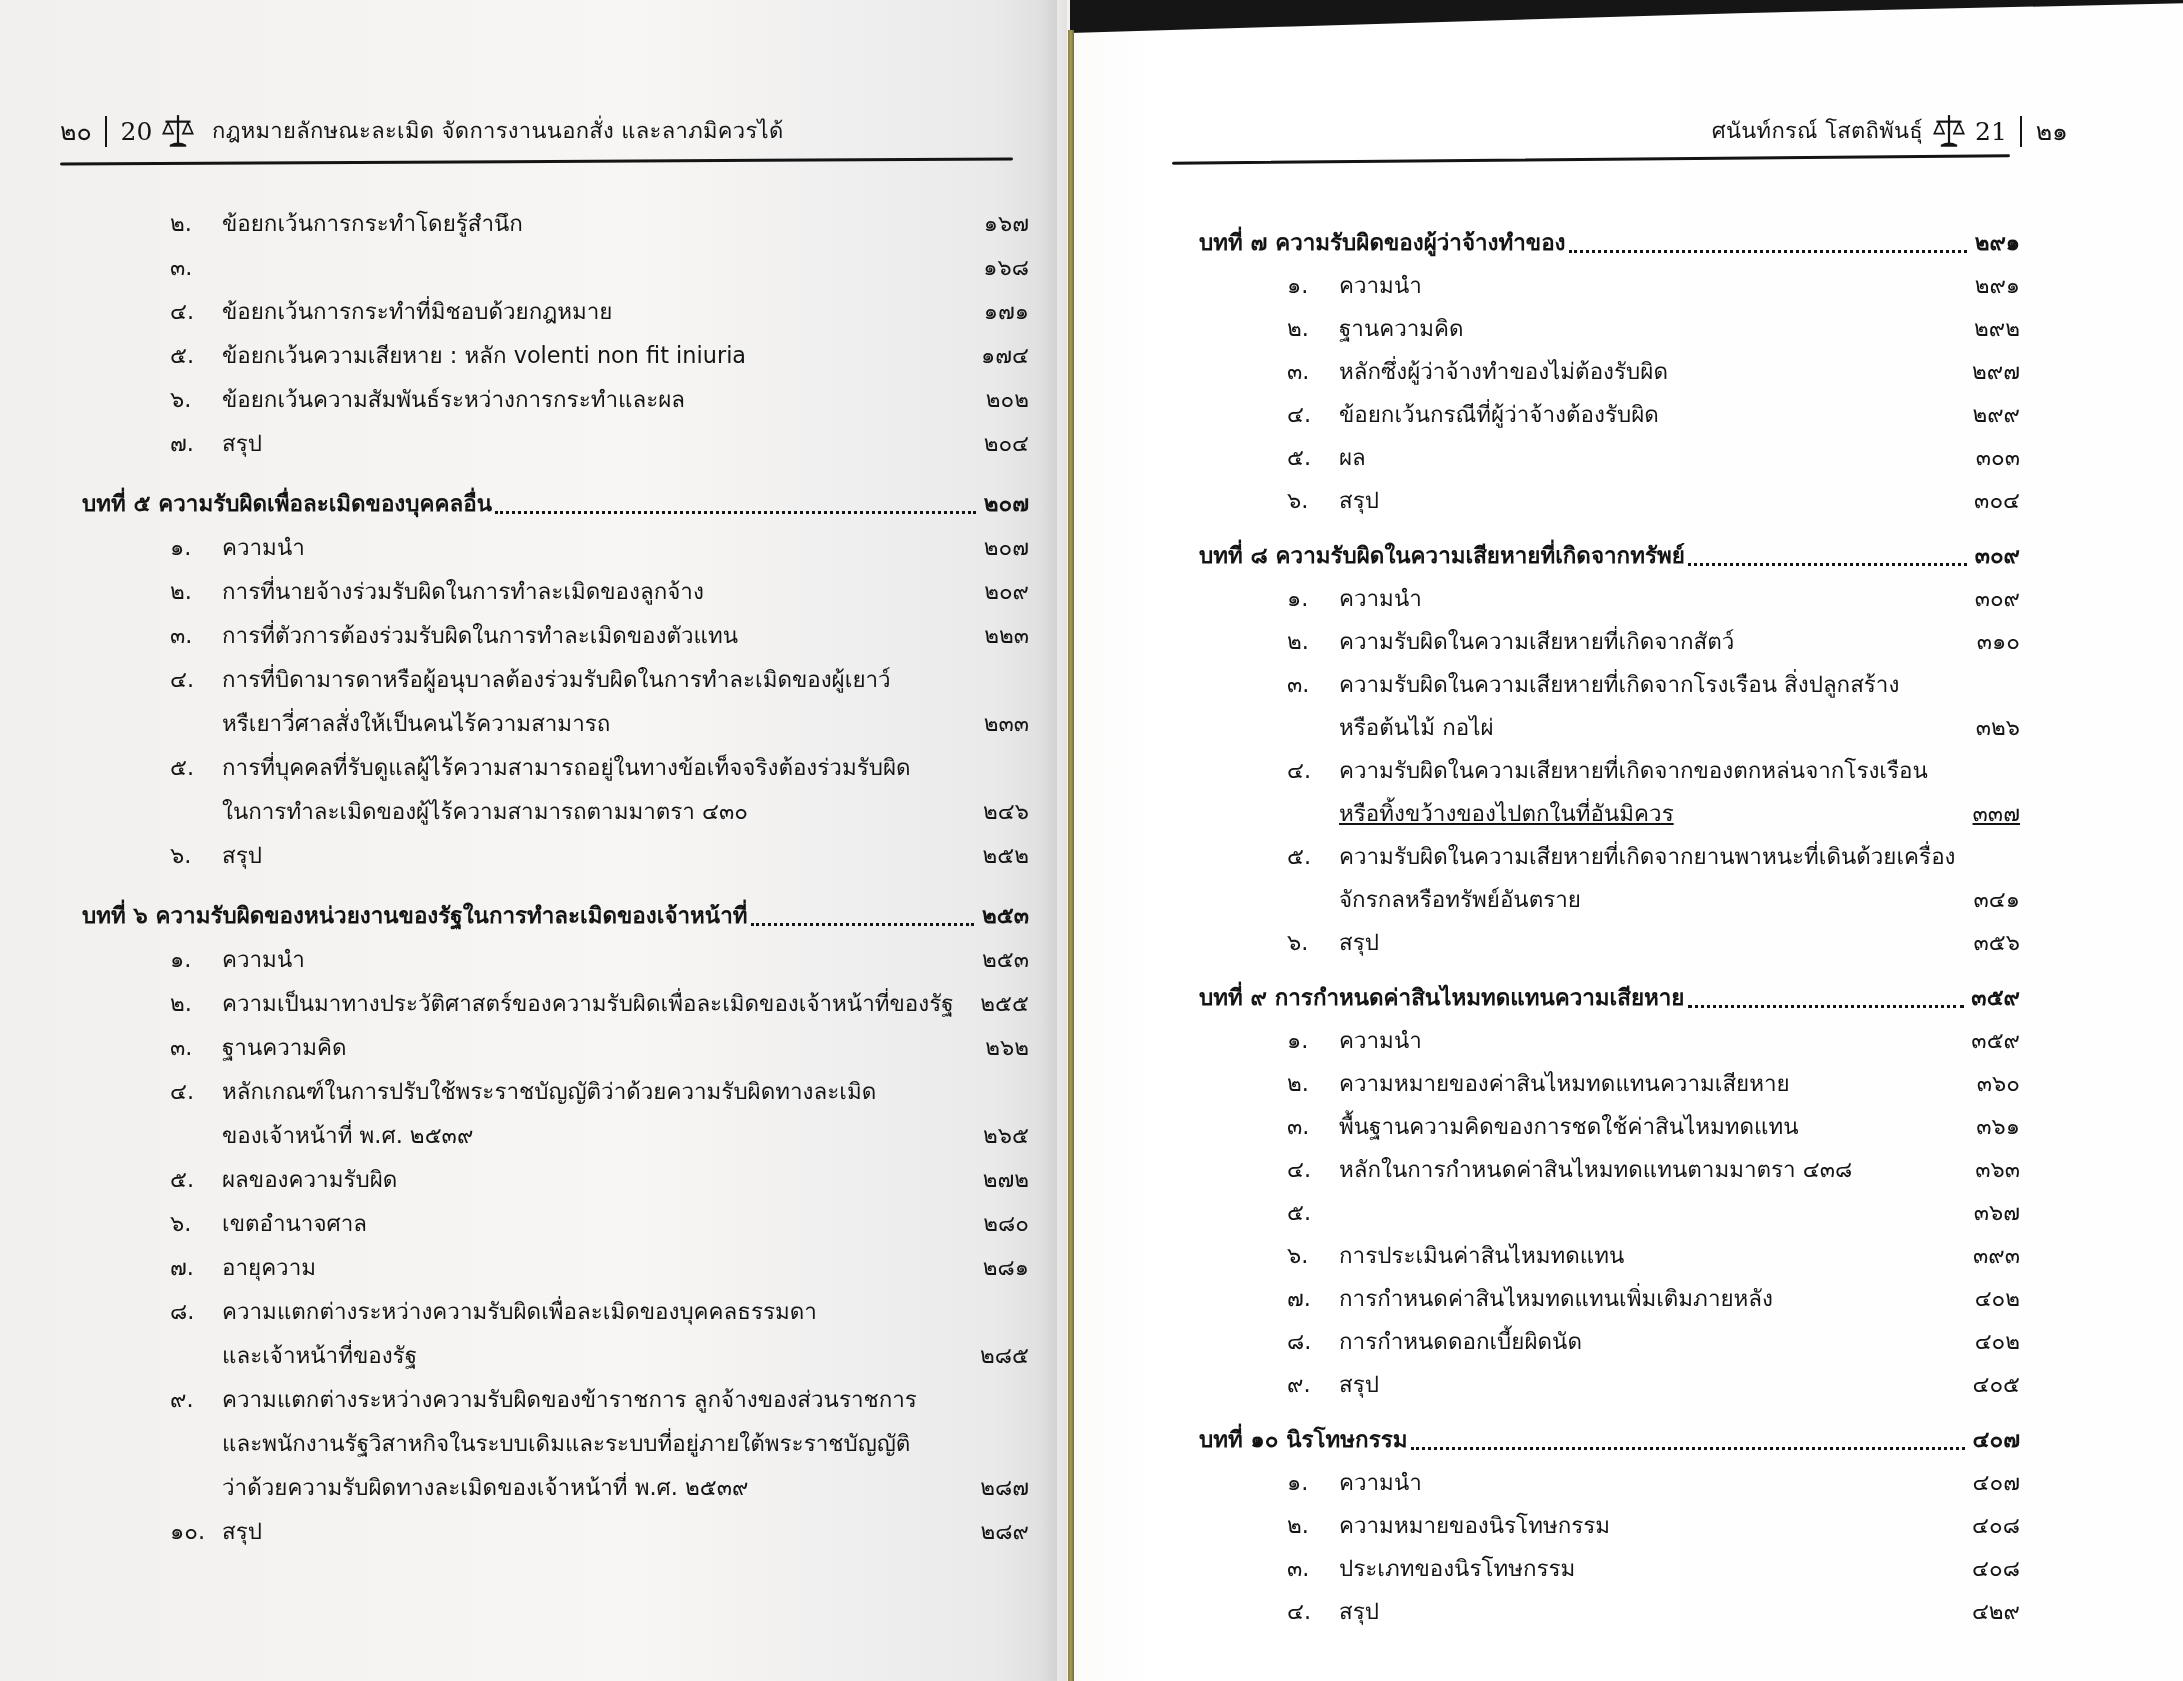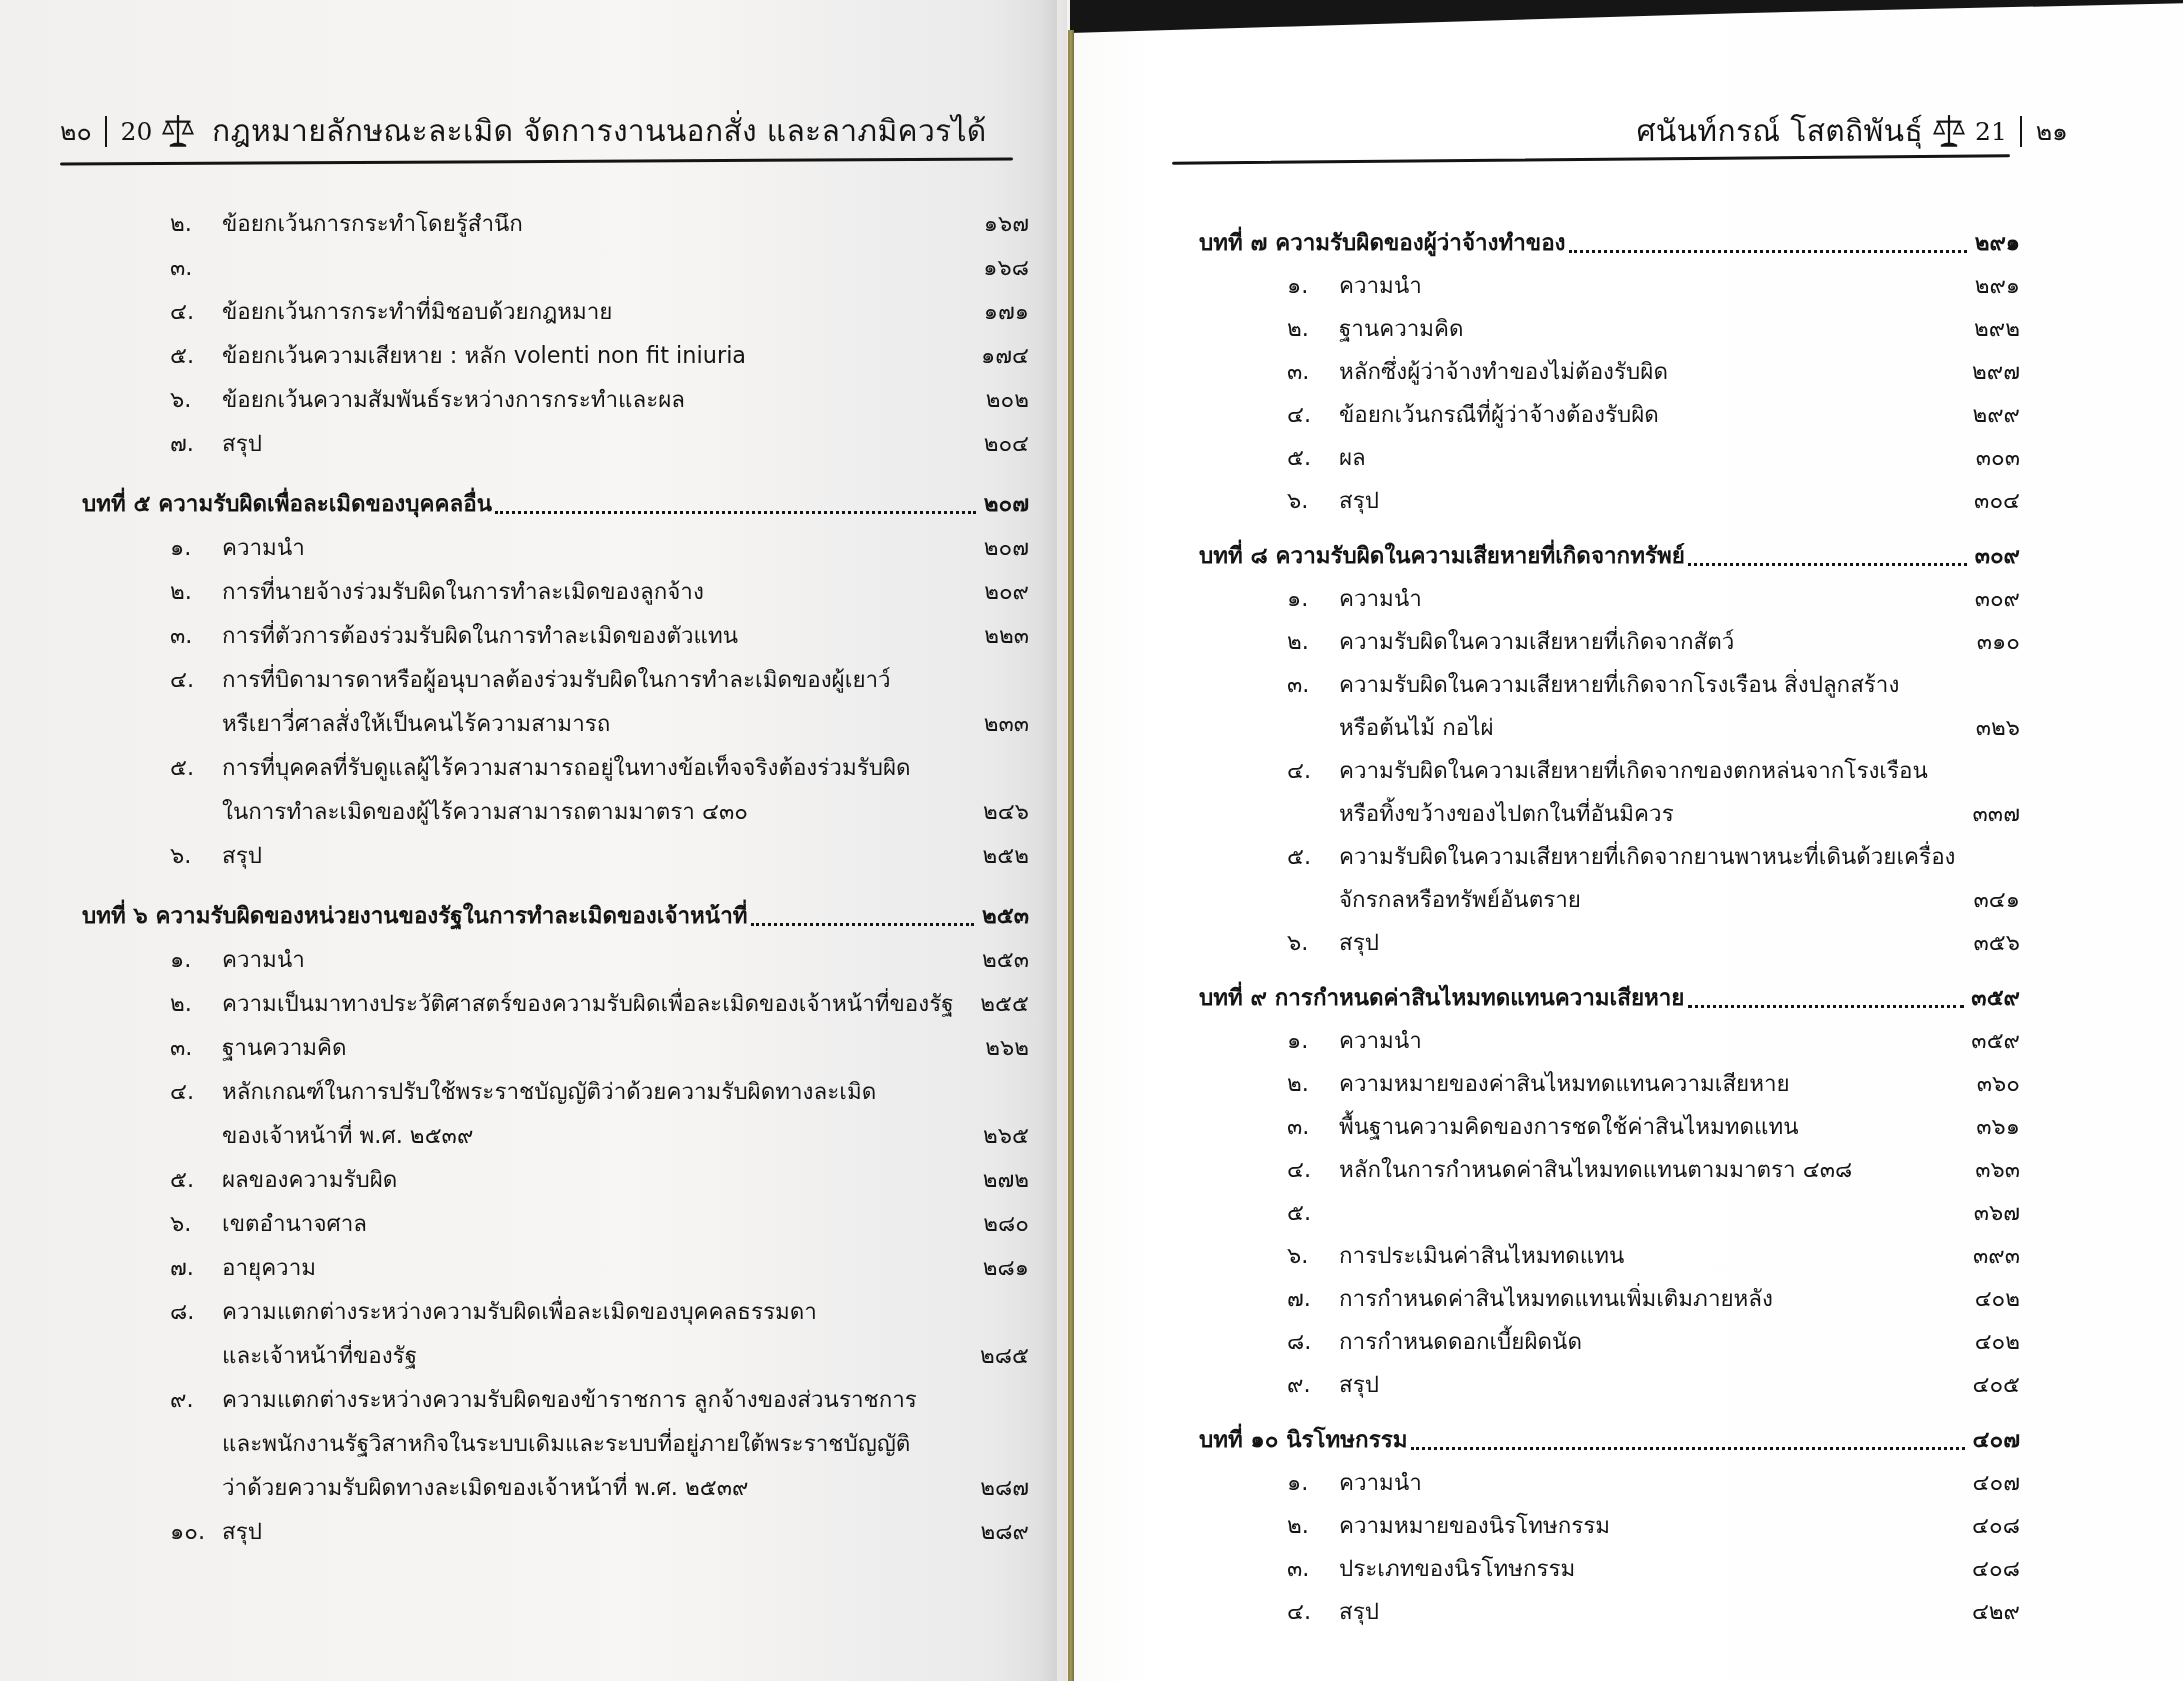--- a/index.html
+++ b/index.html
@@ -34,21 +34,21 @@
   }
   .running-head {
     position:absolute; top:109px; height:44px;
     display:flex; align-items:center; gap:10px;
     font-size:24px; line-height:1;
   }
   .rh-left { left:60px; }
   .rh-right { right:115px; justify-content:flex-end; }
   .rh-num { font-family:"DejaVu Serif", serif; font-size:25px; }
   .rh-sep { display:inline-block; width:2.2px; height:31px; background:#141414; margin:0 3.3px; }
-  .rh-title { font-family:"DejaVu Sans", sans-serif; font-size:30px; letter-spacing:0.3px; margin-left:7.7px; }
+  .rh-title { font-family:"DejaVu Sans", sans-serif; font-size:22px; letter-spacing:0.3px; margin-left:7.7px; }
   .scales-icon { width:32px; height:35px; display:inline-block; }
   .rule { position:absolute; height:2.7px; background:#141414; border-radius:1.6px; }
   .rule-left { left:60px; top:160px; width:953px; transform:rotate(-0.3deg); }
   .rule-right { left:1172px; top:158px; width:838px; transform:rotate(-0.5deg); }
 
   .toc { position:absolute; font-family:"DejaVu Sans", sans-serif; font-size:22.4px; }
   .toc-left { left:82px; top:197px; width:947px; }
   .toc-right { left:1199px; top:205px; width:821px; }
   .row { position:relative; display:flex; align-items:flex-end; }
   .chapter { font-weight:bold; }
@@ -306,21 +306,21 @@
       </div>
       <div class="row cont" style="height: 43px;">
         <span class="label">หรือต้นไม้ กอไผ่</span>
         <span class="page-no">๓๒๖</span>
       </div>
       <div class="row entry entry-indent" style="height: 43px;">
         <span class="num">๔.</span>
         <span class="label">ความรับผิดในความเสียหายที่เกิดจากของตกหล่นจากโรงเรือน</span>
         <span class="page-no"></span>
       </div>
-      <div class="row cont" style="height: 43px;">
+      <div class="row cont" style="height: 43px; text-decoration: underline;">
         <span class="label">หรือทิ้งขว้างของไปตกในที่อันมิควร</span>
         <span class="page-no">๓๓๗</span>
       </div>
       <div class="row entry entry-indent" style="height: 43px;">
         <span class="num">๕.</span>
         <span class="label">ความรับผิดในความเสียหายที่เกิดจากยานพาหนะที่เดินด้วยเครื่อง</span>
         <span class="page-no"></span>
       </div>
       <div class="row cont" style="height: 43px;">
         <span class="label">จักรกลหรือทรัพย์อันตราย</span>

